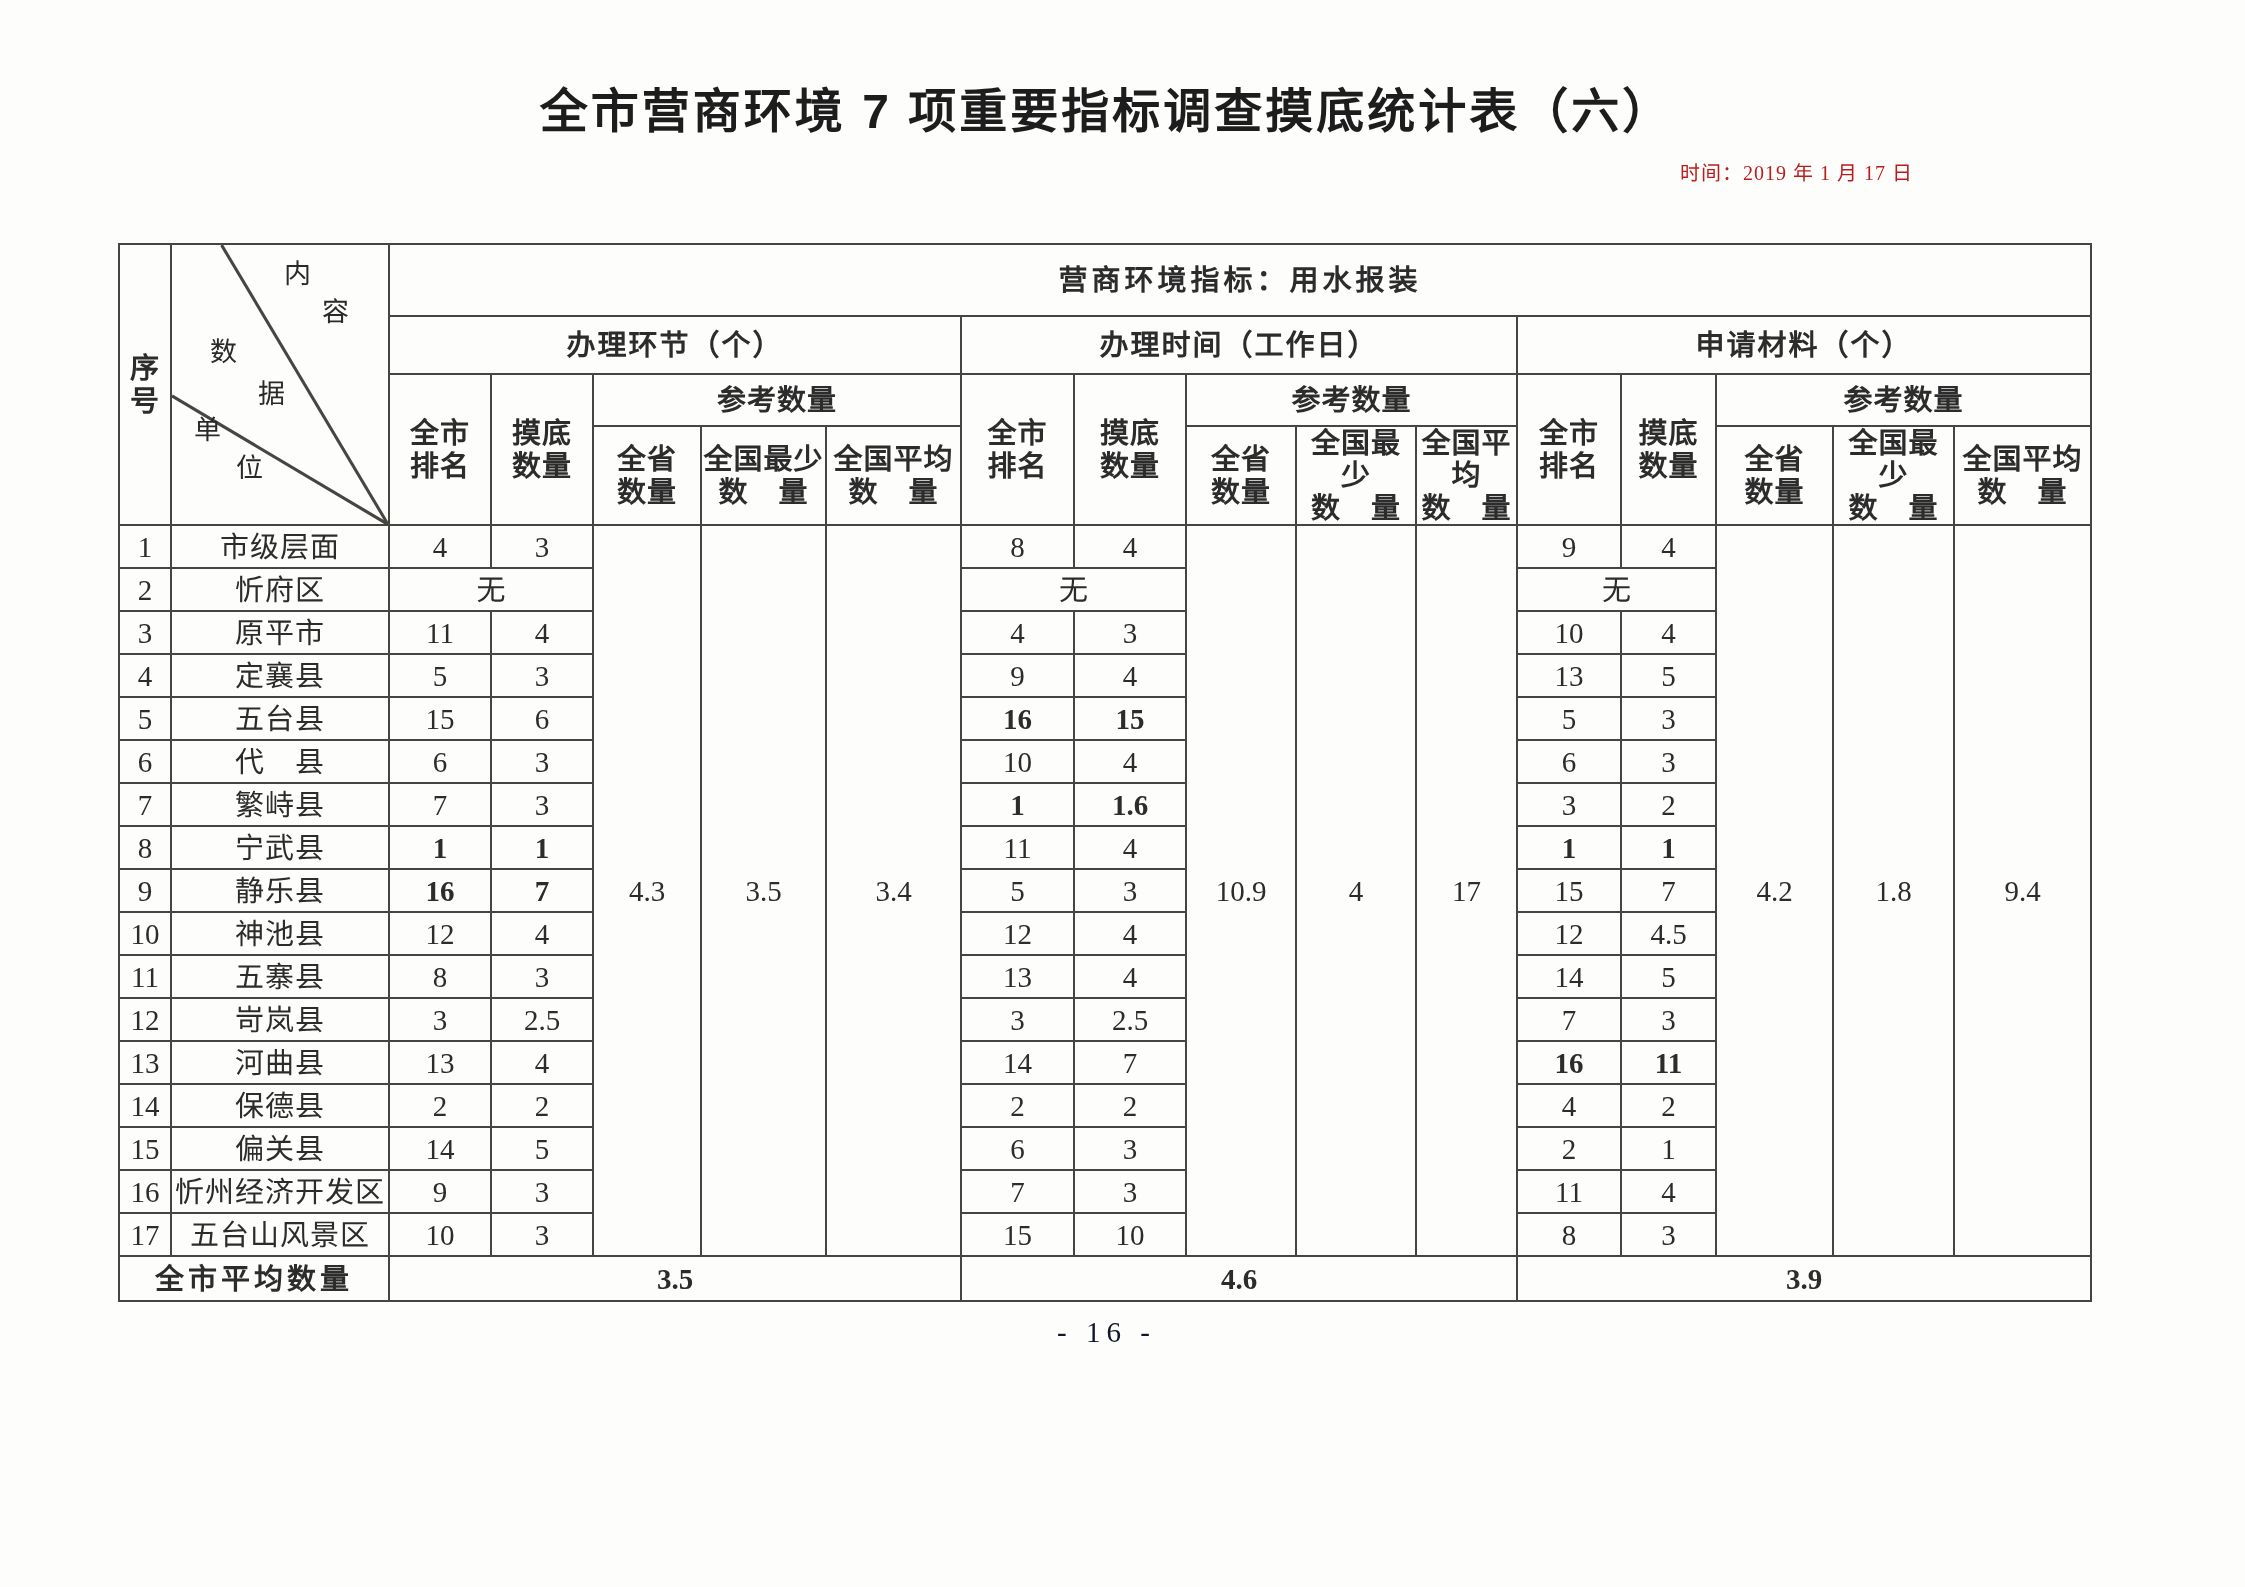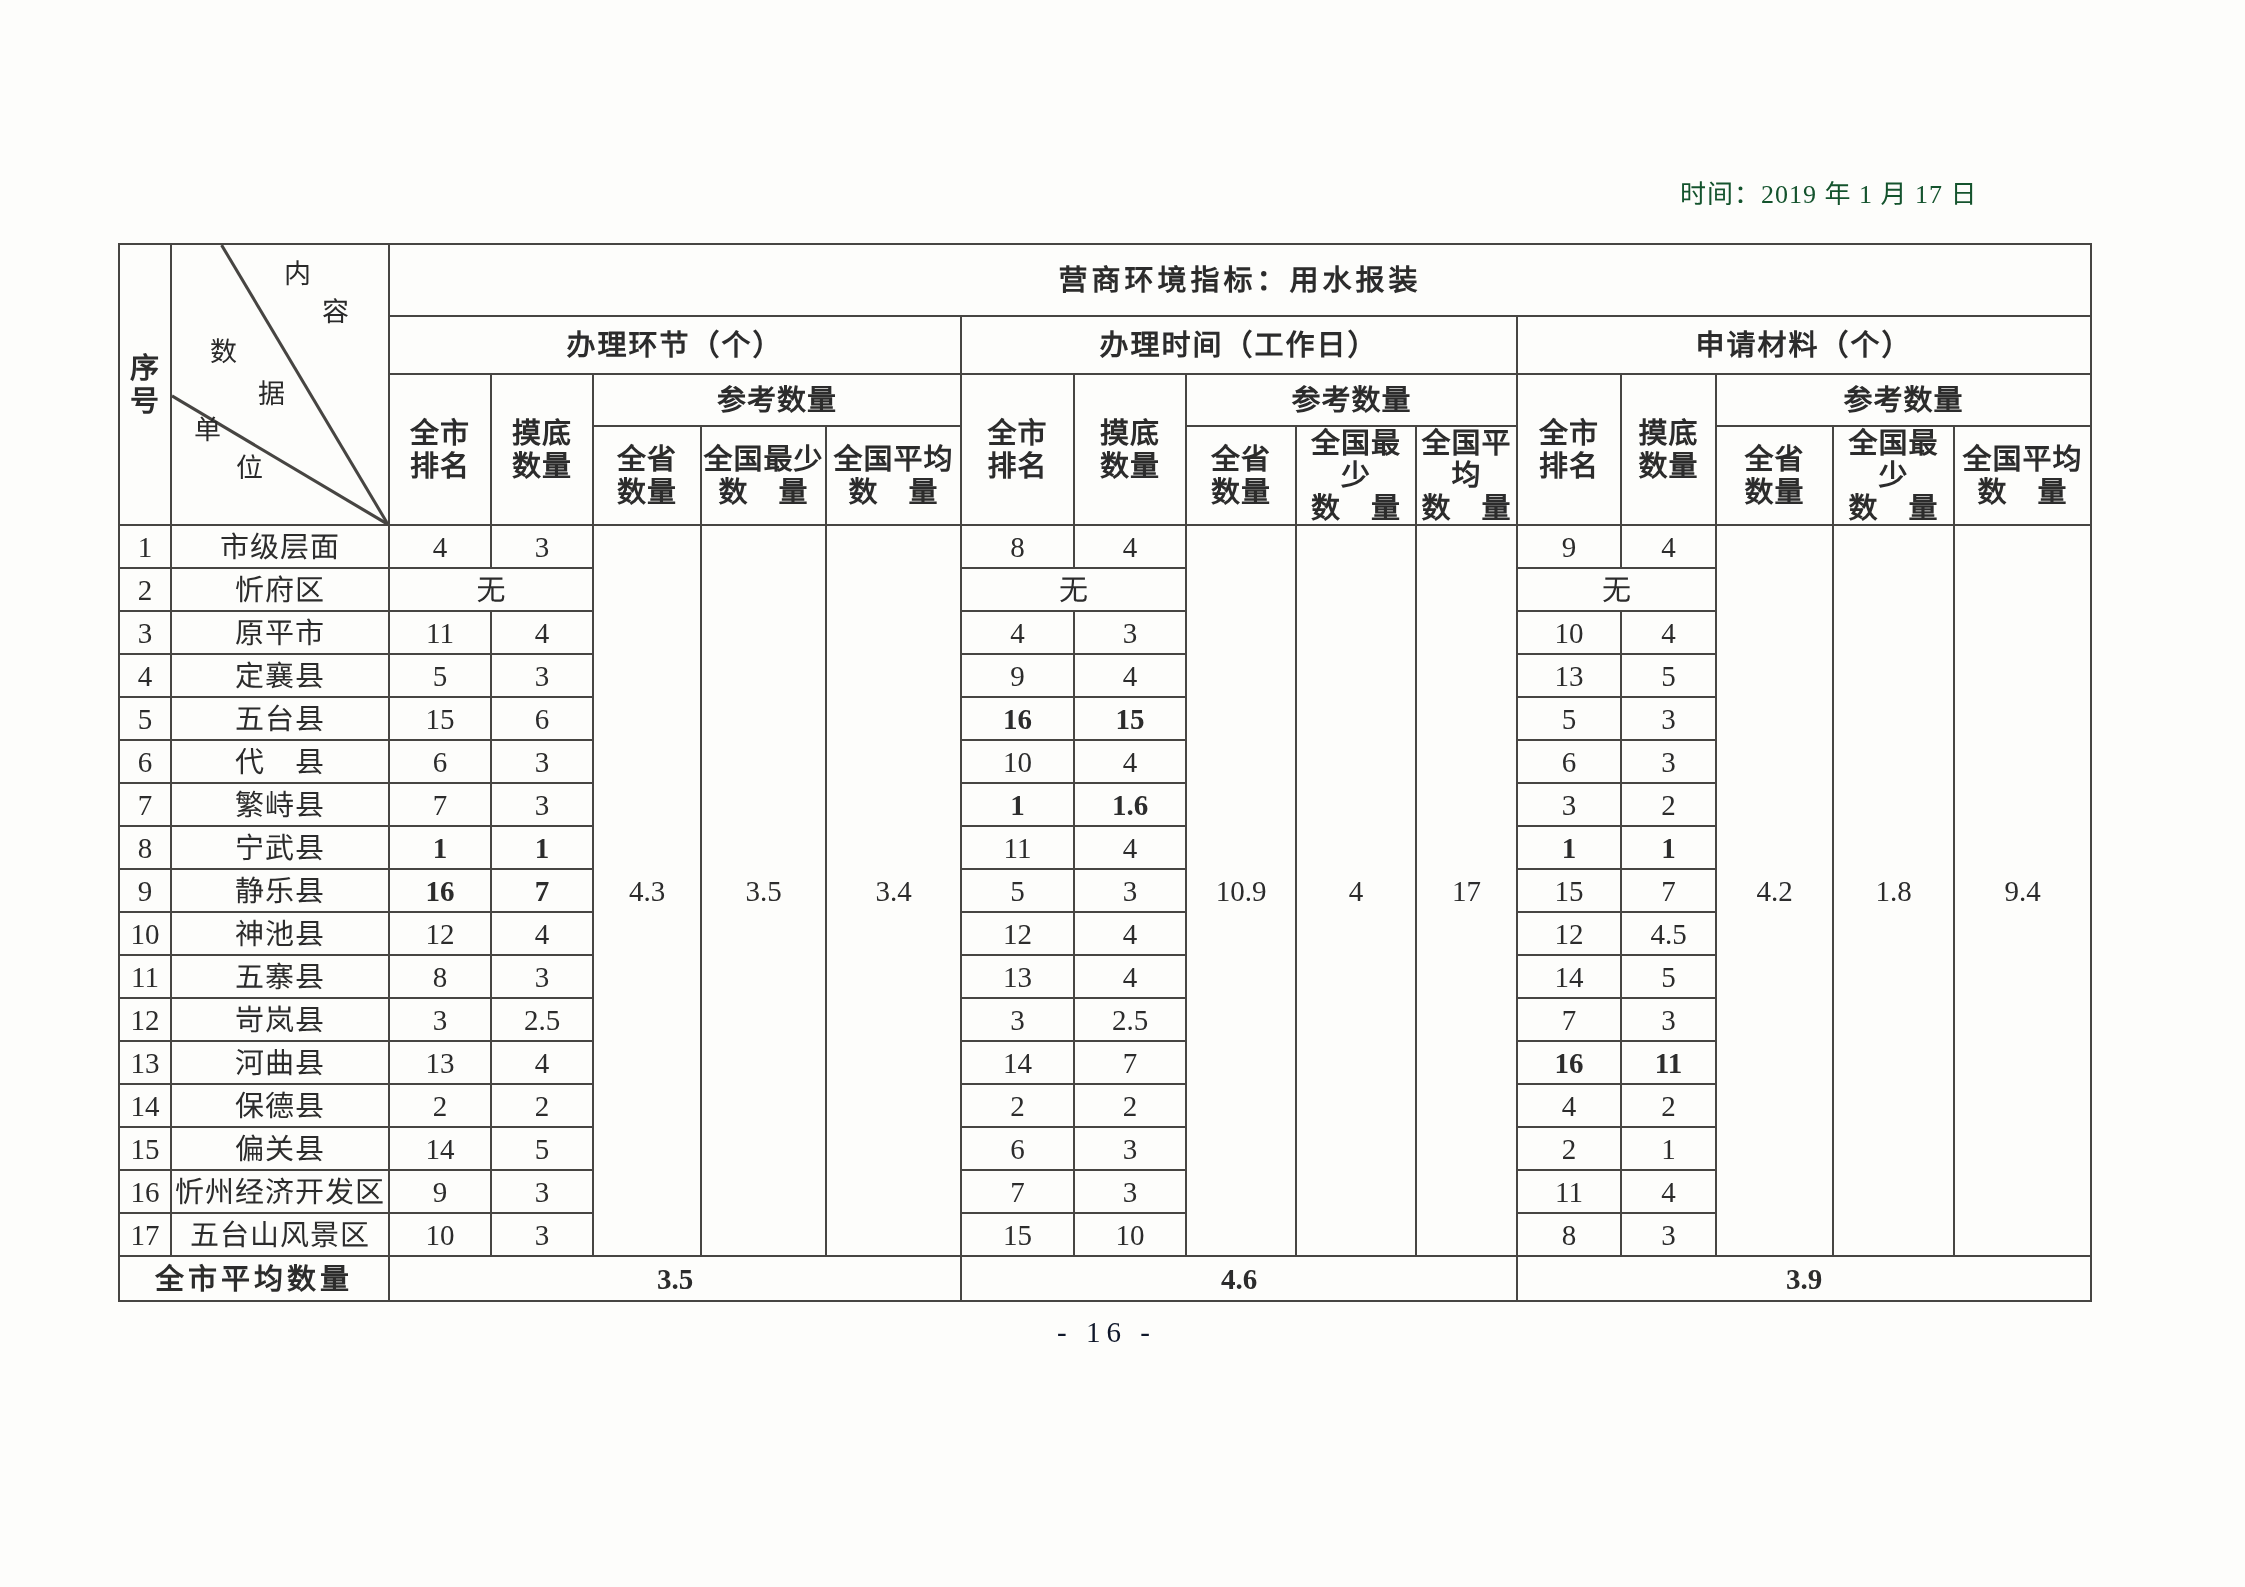--- a/index.html
+++ b/index.html
@@ -6,21 +6,21 @@
   .page{
     position:relative;width:2245px;height:1587px;background:#fdfdfb;
     font-family:"Liberation Serif", serif;color:#2c2c2c;overflow:hidden;
   }
   .doc-title{
     position:absolute;left:118px;top:72px;width:1977px;text-align:center;
     font-family:"Liberation Sans", sans-serif;font-weight:700;
     font-size:48px;letter-spacing:3px;color:#1d1d1d;margin:0;
   }
   .doc-date{
-    position:absolute;left:1680px;top:173px;font-size:26px;color:#14532d;letter-spacing:1px;
+    position:absolute;left:1680px;top:157px;font-size:20px;color:#b91c1c;letter-spacing:1px;
   }
   .page-num{
     position:absolute;left:118px;top:1316px;width:1977px;text-align:center;
     font-size:29px;letter-spacing:6px;color:#0f172a;
   }
   table.stat{
     position:absolute;left:118px;top:243px;border-collapse:collapse;table-layout:fixed;
   }
   table.stat td{
     border:2px solid #474542;text-align:center;vertical-align:middle;
@@ -46,20 +46,21 @@
   .corner-cell svg{position:absolute;left:0;top:0;width:100%;height:100%;}
   .corner-cell .ck{
     position:absolute;font-size:27px;color:#2a2a2a;letter-spacing:0;line-height:1;
   }
 </style>
 </head>
 <body>
 
 <div class="page">
 
+  <h1 class="doc-title">全市营商环境 7 项重要指标调查摸底统计表（六）</h1>
   <div class="doc-date">时间：2019 年 1 月 17 日</div>
 
   <table class="stat">
     <colgroup>
       <col style="width:52px">
         <col style="width:218px">
       <col style="width:102px">
         <col style="width:102px">
         <col style="width:108px">
         <col style="width:125px">

